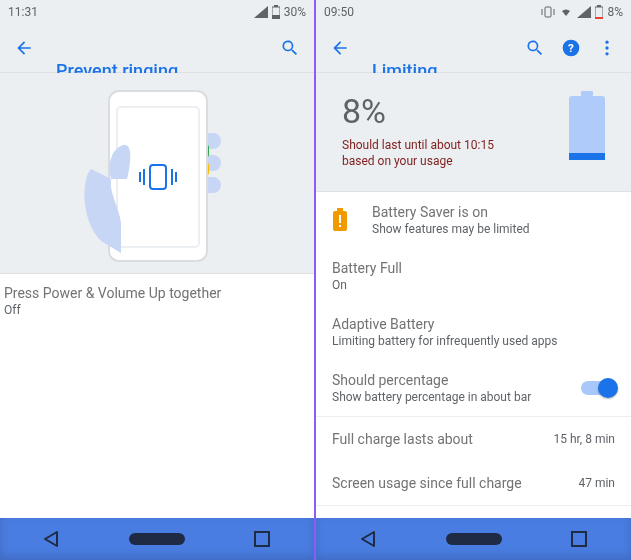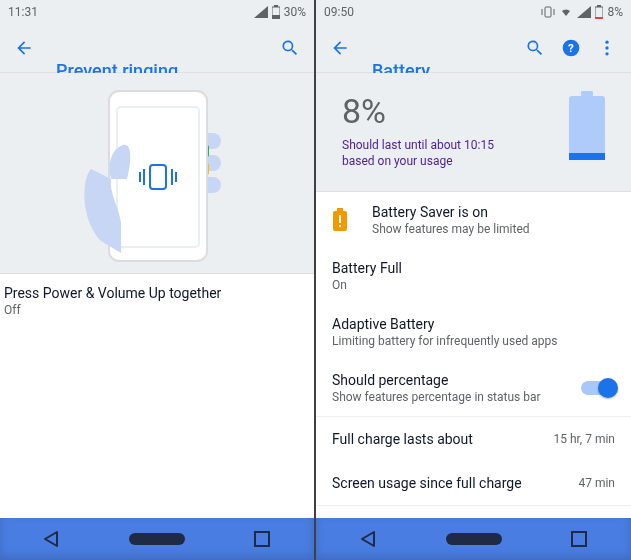--- a/index.html
+++ b/index.html
@@ -13,21 +13,21 @@
     color: #202124;
     overflow: hidden;
   }
   .phone {
     height: 560px;
     display: flex;
     flex-direction: column;
     background: #fff;
     position: relative;
   }
-  .phone.left  { width: 315px; border-right: 2px solid #404040; }
+  .phone.left  { width: 315px; border-right: 2px solid #8b5cf6; }
   .phone.right { width: 316px; }
 
   
   .statusbar {
     height: 24px;
     background: #eceff1;
     display: flex;
     align-items: center;
     padding: 0 8px;
     font-size: 12px;
@@ -57,41 +57,41 @@
 
   
   .batt-header {
     background: #eceff1;
     padding: 18px 20px 22px 26px;
     display: flex;
     align-items: flex-start;
     border-bottom: 1px solid #e0e0e0;
   }
   .batt-header .pct-big { font-size: 34px; color: #5f6368; font-weight: 400; }
-  .batt-header .pct-sub { font-size: 12px; color: #4c1d95; margin-top: 6px; max-width: 175px; line-height: 1.35; }
+  .batt-header .pct-sub { font-size: 12px; color: #7f1d1d; margin-top: 6px; max-width: 175px; line-height: 1.35; }
   .batt-header .batt-glyph { margin-left: auto; margin-right: 4px; }
 
   
   .item {
     display: flex;
     align-items: center;
     min-height: 56px;
     padding: 10px 16px 10px 16px;
     box-sizing: border-box;
   }
   .item .icon-slot {
     width: 40px;
     display: inline-flex;
     align-items: center;
     justify-content: flex-start;
   }
   .item .txt {
     flex: 1;
   }
-  .item .title { font-size: 14px; color: #0f172a; }
+  .item .title { font-size: 14px; color: #737373; }
   .item .sub   { font-size: 12px; color: #5f6368; margin-top: 2px; line-height: 1.3; }
   .item .trail { font-size: 12px; color: #5f6368; margin-left: 8px; }
 
   .divider { height: 1px; background: #eee; margin: 0; }
 
   
   .toggle {
     width: 34px; height: 14px; border-radius: 7px;
     background: #a8c7fa; position: relative;
   }
@@ -246,21 +246,21 @@
     </span>
     <span class="pct">8%</span>
   </div>
 
   <div class="actionbar">
     <span class="ab-btn">
       <svg width="20" height="20" viewBox="0 0 24 24">
           <path d="M20 11H7.8l5.6-5.6L12 4l-8 8 8 8 1.4-1.4L7.8 13H20z" fill="#1a73e8"></path>
         </svg>
     </span>
-    <span class="ab-title">Battery</span>
+    <span class="ab-title">Limiting</span>
     <span class="ab-btn">
       <svg width="20" height="20" viewBox="0 0 24 24">
           <path d="M15.5 14h-.8l-.3-.3a6.5 6.5 0 10-.7.7l.3.3v.8l5 5 1.5-1.5-5-5zm-6 0a4.5 4.5 0 110-9 4.5 4.5 0 010 9z" fill="#1a73e8"></path>
         </svg>
     </span>
     <span class="ab-btn">
       <svg width="20" height="20" viewBox="0 0 24 24">
           <circle cx="12" cy="12" r="10" fill="#1a73e8"></circle>
           <text x="12" y="17" text-anchor="middle" font-size="14" font-weight="bold" fill="#fff">?</text>
         </svg>
@@ -315,33 +315,33 @@
     <div class="item padlr">
       <div class="txt">
         <div class="title">Adaptive Battery</div>
         <div class="sub">Limiting battery for infrequently used apps</div>
       </div>
     </div>
 
     <div class="item padlr">
       <div class="txt">
         <div class="title">Should percentage</div>
-        <div class="sub">Show features percentage in status bar</div>
+        <div class="sub">Show battery percentage in about bar</div>
       </div>
       <div class="toggle">
           <div class="knob"></div>
         </div>
     </div>
     <div class="divider"></div>
 
     <div class="item padlr" style="min-height:44px;">
       <div class="txt">
         <div class="title">Full charge lasts about</div>
       </div>
-      <span class="trail">15 hr, 7 min</span>
+      <span class="trail">15 hr, 8 min</span>
     </div>
 
     <div class="item padlr" style="min-height:44px;">
       <div class="txt">
         <div class="title">Screen usage since full charge</div>
       </div>
       <span class="trail">47 min</span>
     </div>
     <div class="divider"></div>
 

